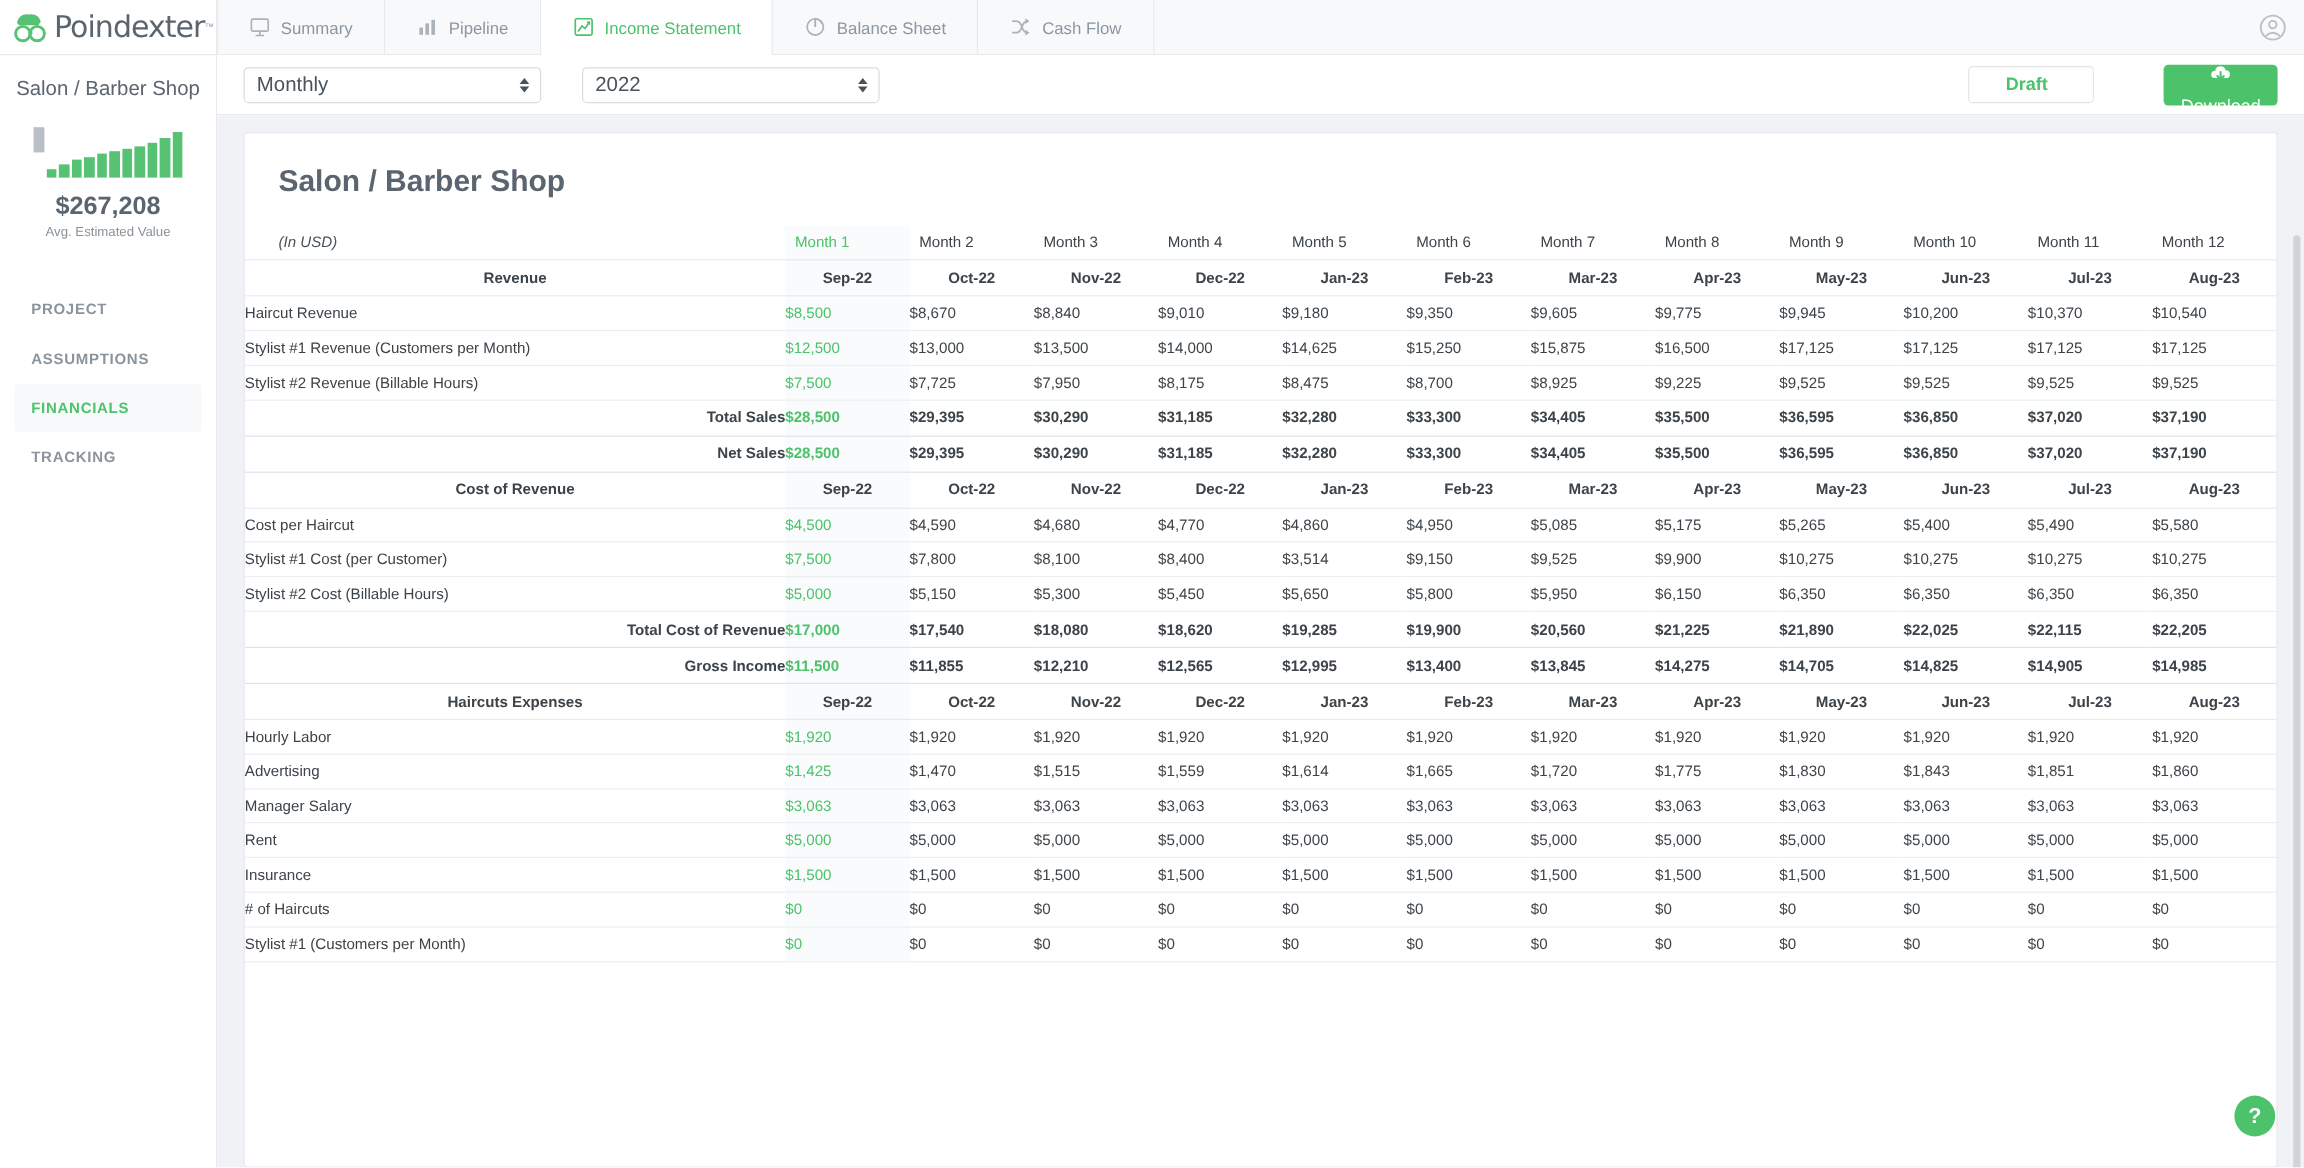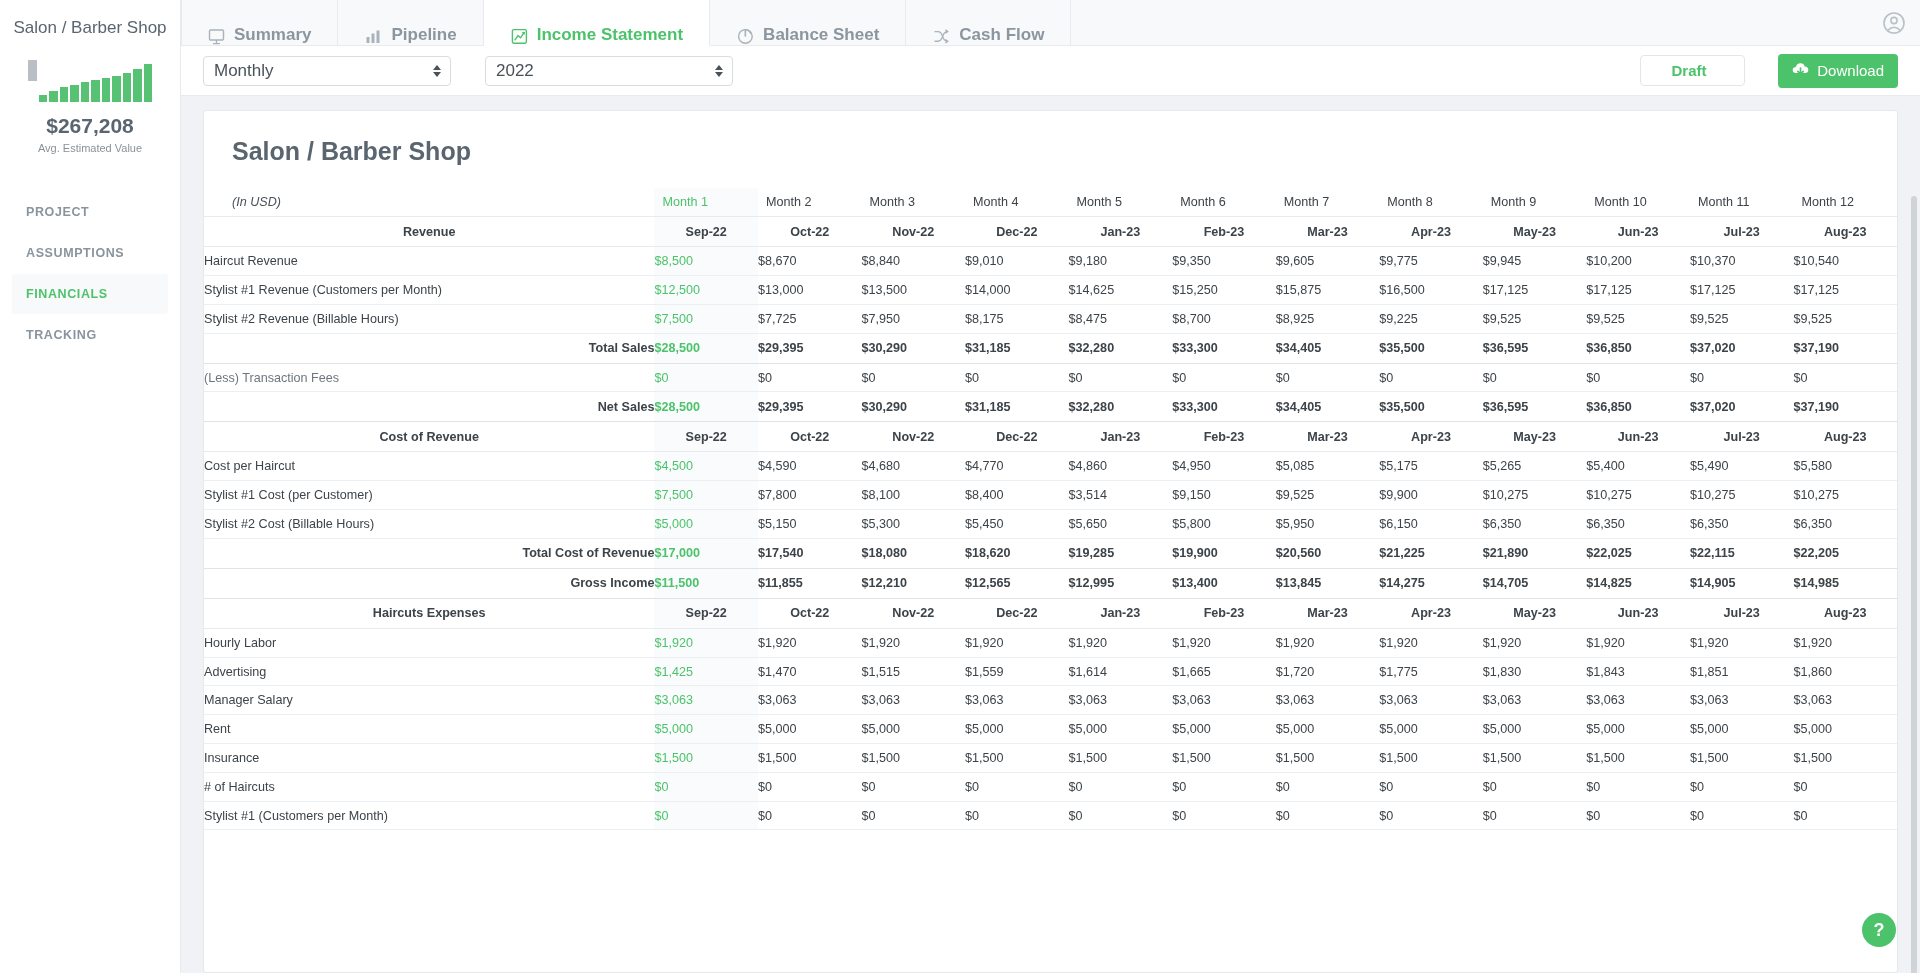--- a/index.html
+++ b/index.html
@@ -54,25 +54,24 @@
 
   
   .main { flex: 1; display: flex; flex-direction: column; height: 973px; position:relative; }
 
   .tabbar {
     height: 46px; min-height:46px; background: #f7f9fb;
     border-bottom: 1px solid #e8eaed; display: flex; align-items: stretch;
     position: relative;
   }
   .tab {
-    display: flex; align-items: flex-end; gap: 9px;
-    padding: 0 26px; font-size: 17px; color: #8c969f; cursor: pointer;
+    display: flex; align-items: center; gap: 9px;
+    padding: 0 26px; font-size: 14px; color: #8c969f; cursor: pointer;
     border-right: 1px solid #e8eaed; border-left: 1px solid transparent;
     background: transparent;
-    font-weight: bold;
   }
   .tab:first-child { border-left: 1px solid #e8eaed; }
   .tab.active {
     color: #4cc36a; background: #ffffff; border-bottom: 1px solid #ffffff;
     margin-bottom: -1px;
   }
   .tab-ico { width: 17px; height: 17px; display:block; }
   .acct-btn {
     position: absolute; right: 14px; top: 50%; transform: translateY(-50%);
     width: 24px; height: 24px; cursor: pointer;
@@ -105,21 +104,21 @@
     display: flex; align-items: center; justify-content: center; gap: 7px;
     font-size: 15px; font-weight: 700; color: #4cc36a; cursor: pointer;
   }
   .status-select .caret i.up { border-bottom:5px solid #4a5259; }
   .status-select .caret i.dn { border-top:5px solid #4a5259; }
   .status-select .caret { position: static; display:flex; flex-direction:column; gap:2px; }
 
   .dl-btn {
     position: absolute; right: 22px; height: 34px; padding: 0 14px;
     background: #4cc36a; border-radius: 4px; color: #fff; font-size: 15px;
-    display: flex; align-items: center; gap: 8px; cursor: pointer;
+    display: flex; align-items: center; gap: 8px; cursor: pointer; flex-direction: column;
   }
 
   .content {
     flex: 1; background: #f0f2f5; padding: 14px 22px 0 22px;
     overflow: hidden; position: relative;
   }
   .card {
     background: #fff; border: 1px solid #e6e9ec; border-radius: 3px;
     height: 100%; padding: 26px 0 0 0; overflow: hidden;
   }
@@ -173,20 +172,32 @@
     position: absolute; right: 3px; top: 100px; width: 6px; height: 780px;
     background: #cfd4d9; border-radius: 3px;
   }
 </style>
 </head>
 <body>
 
 <div class="app">
 
   <aside class="sidebar">
+    <div class="logo-wrap">
+      <span class="logo-mark">
+        <svg width="30" height="26" viewBox="0 0 30 26">
+          <path d="M4 9 Q6 1 14 2 Q22 1 24 8 L22 11 L6 11 Z" fill="#57c273"></path>
+          <circle cx="9" cy="18" r="6" fill="none" stroke="#57c273" stroke-width="2.4"></circle>
+          <circle cx="21" cy="18" r="6" fill="none" stroke="#57c273" stroke-width="2.4"></circle>
+          <rect x="14" y="16" width="3" height="2.4" fill="#57c273"></rect>
+        </svg>
+      </span>
+      <span class="logo-text">Poindexter</span>
+      <span class="logo-tm">™</span>
+    </div>
 
     <div class="proj-name">Salon / Barber Shop</div>
 
     <div class="spark" id="spark">
         <span class="bar neg" style="height: 20.7273px; align-self: flex-start;"></span>
         <span class="bar" style="height: 6.90909px;"></span>
         <span class="bar" style="height: 11.5152px;"></span>
         <span class="bar" style="height: 14.9697px;"></span>
         <span class="bar" style="height: 17.2727px;"></span>
         <span class="bar" style="height: 19.5758px;"></span>
@@ -408,35 +419,20 @@
                 <td class="num bold">$31,185</td>
                 <td class="num bold">$32,280</td>
                 <td class="num bold">$33,300</td>
                 <td class="num bold">$34,405</td>
                 <td class="num bold">$35,500</td>
                 <td class="num bold">$36,595</td>
                 <td class="num bold">$36,850</td>
                 <td class="num bold">$37,020</td>
                 <td class="num bold">$37,190</td>
               </tr>
-              <tr class="item">
-                <td class="item-lbl muted">(Less) Transaction Fees</td>
-                <td class="num first">$0</td>
-                <td class="num">$0</td>
-                <td class="num">$0</td>
-                <td class="num">$0</td>
-                <td class="num">$0</td>
-                <td class="num">$0</td>
-                <td class="num">$0</td>
-                <td class="num">$0</td>
-                <td class="num">$0</td>
-                <td class="num">$0</td>
-                <td class="num">$0</td>
-                <td class="num">$0</td>
-              </tr>
               <tr class="total">
                 <td class="total-lbl">Net Sales</td>
                 <td class="num bold first">$28,500</td>
                 <td class="num bold">$29,395</td>
                 <td class="num bold">$30,290</td>
                 <td class="num bold">$31,185</td>
                 <td class="num bold">$32,280</td>
                 <td class="num bold">$33,300</td>
                 <td class="num bold">$34,405</td>
                 <td class="num bold">$35,500</td>

